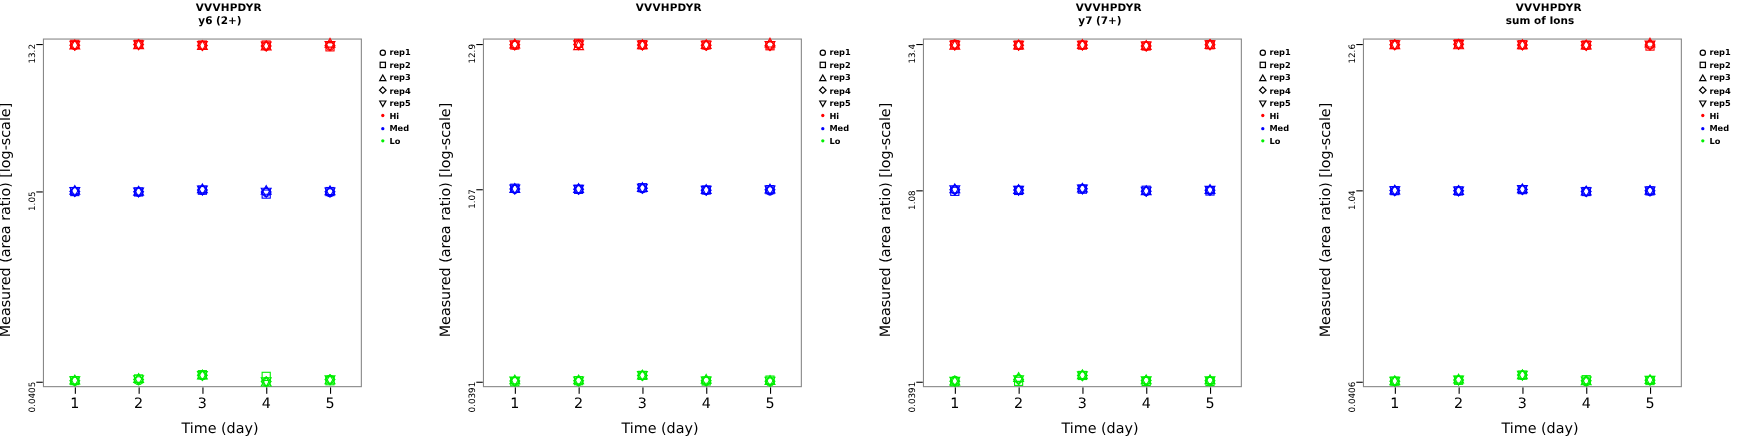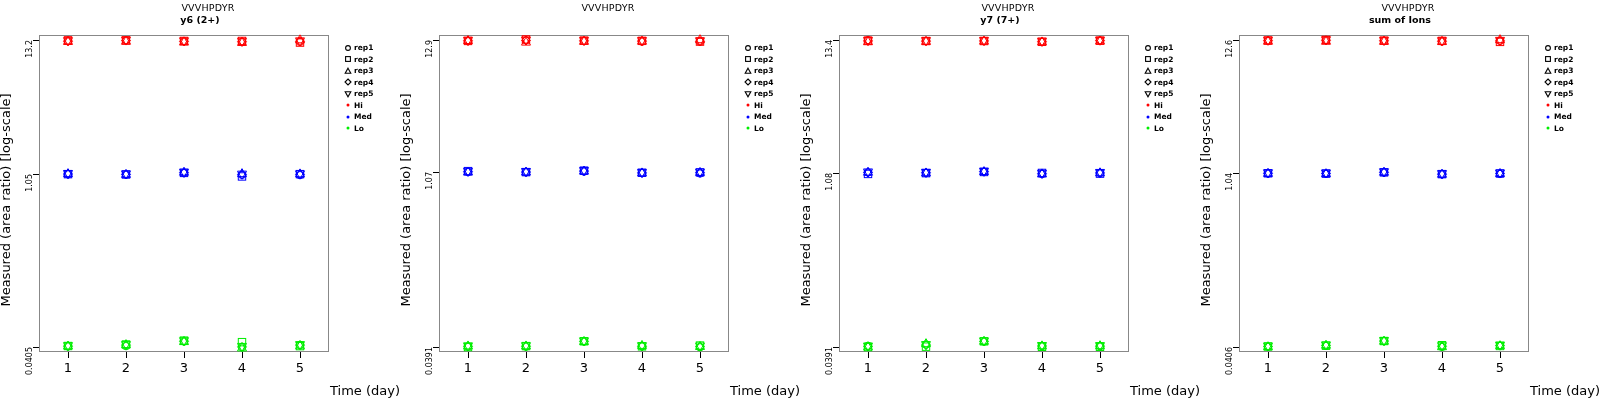--- a/index.html
+++ b/index.html
@@ -29,21 +29,21 @@
   .title-block {
     position: absolute;
     left: 0;
     top: 2px;
     width: 400px;
     text-align: center;
     pointer-events: none;
   }
   .title-main {
     font-size: 9.5px;
-    font-weight: normal;
+    font-weight: bold;
     line-height: 12px;
     color: #000;
     letter-spacing: 0.2px;
     margin-left: 16px;
   }
   .title-sub {
     font-size: 9.5px;
     font-weight: bold;
     line-height: 12px;
     color: #000;
@@ -67,21 +67,21 @@
     left: -2px;
     top: 0px;
     width: 16px;
     height: 400px;
   }
   .xlab {
     position: absolute;
     left: 0;
     bottom: 2px;
     width: 400px;
-    text-align: right;
+    text-align: center;
     font-size: 13px;
     color: #000;
   }
   
   .plotbox {
     position: absolute;
     left: 39px;
     top: 35px;
     width: 290px;
     height: 317px;

